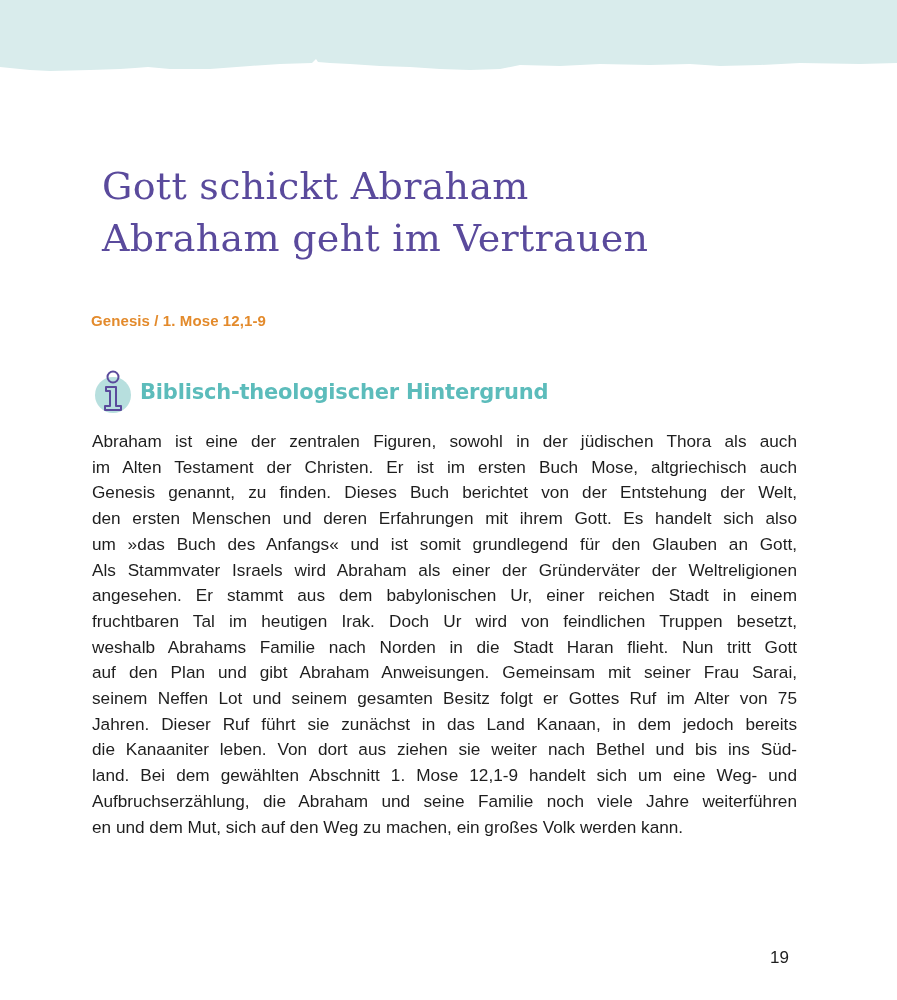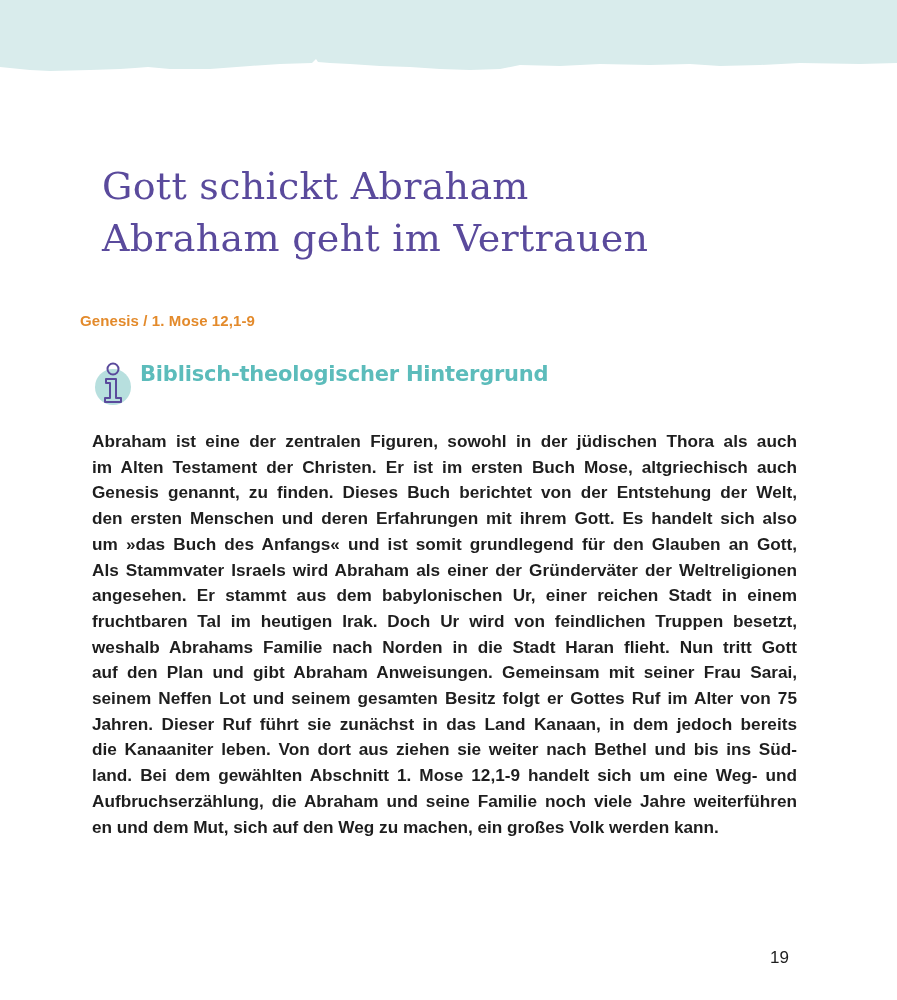--- a/index.html
+++ b/index.html
@@ -31,36 +31,36 @@
       font-weight: normal;
       font-size: 38px;
       line-height: 52px;
       letter-spacing: 0.3px;
       color: #5a4a9c;
     }
     .title .line { display: block; white-space: nowrap; }
 
     .reference {
       position: absolute;
-      left: 80px;
+      left: 91px;
       top: 312px;
       font-family: "Liberation Sans", sans-serif;
       font-weight: bold;
       font-size: 15px;
       color: #e38a2b;
       letter-spacing: 0.1px;
     }
 
     .section-heading {
       position: absolute;
       left: 92px;
-      top: 360px;
+      top: 368px;
       height: 46px;
       display: flex;
-      align-items: flex-start;
+      align-items: center;
     }
     .section-icon {
       width: 42px;
       height: 46px;
       position: relative;
       margin-right: 6px;
     }
     .section-title {
       font-family: "DejaVu Sans", sans-serif;
       font-weight: bold;
@@ -74,21 +74,21 @@
       position: absolute;
       left: 92px;
       top: 429px;
       width: 705px;
       font-family: "Liberation Sans", sans-serif;
       font-size: 17.2px;
       line-height: 25.7px;
       color: #1e1e1e;
       text-align: justify;
     }
-    .body-text p { margin: 0; font-weight: bold; }
+    .body-text p { margin: 0; }
     .body-text .ln {
       display: block;
       text-align: justify;
       text-align-last: justify;
       white-space: nowrap;
     }
     .body-text .ln.last {
       text-align-last: left;
     }
 

